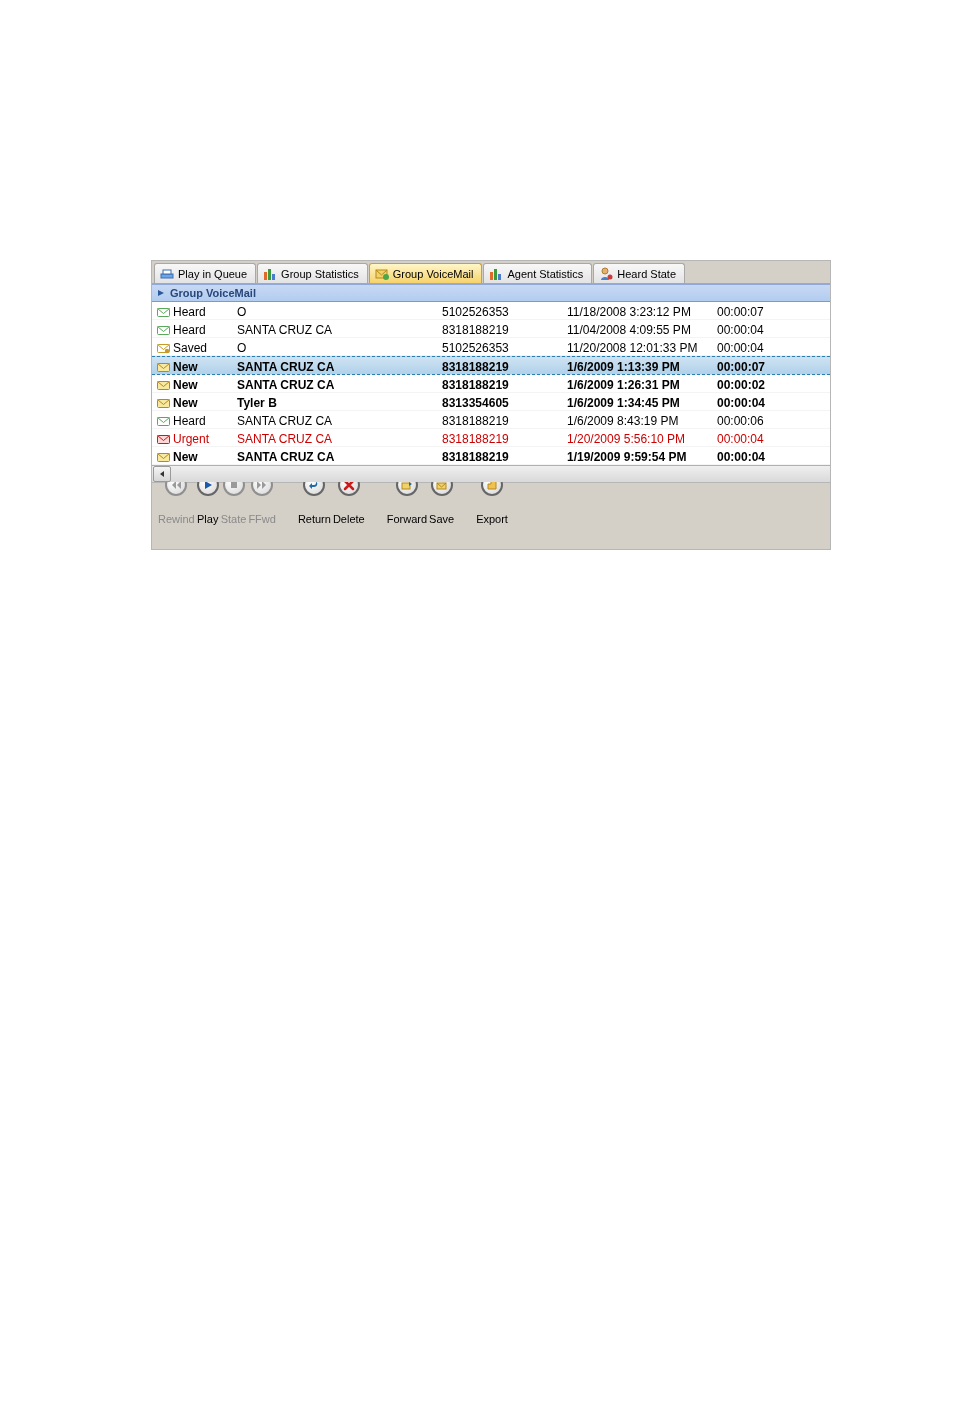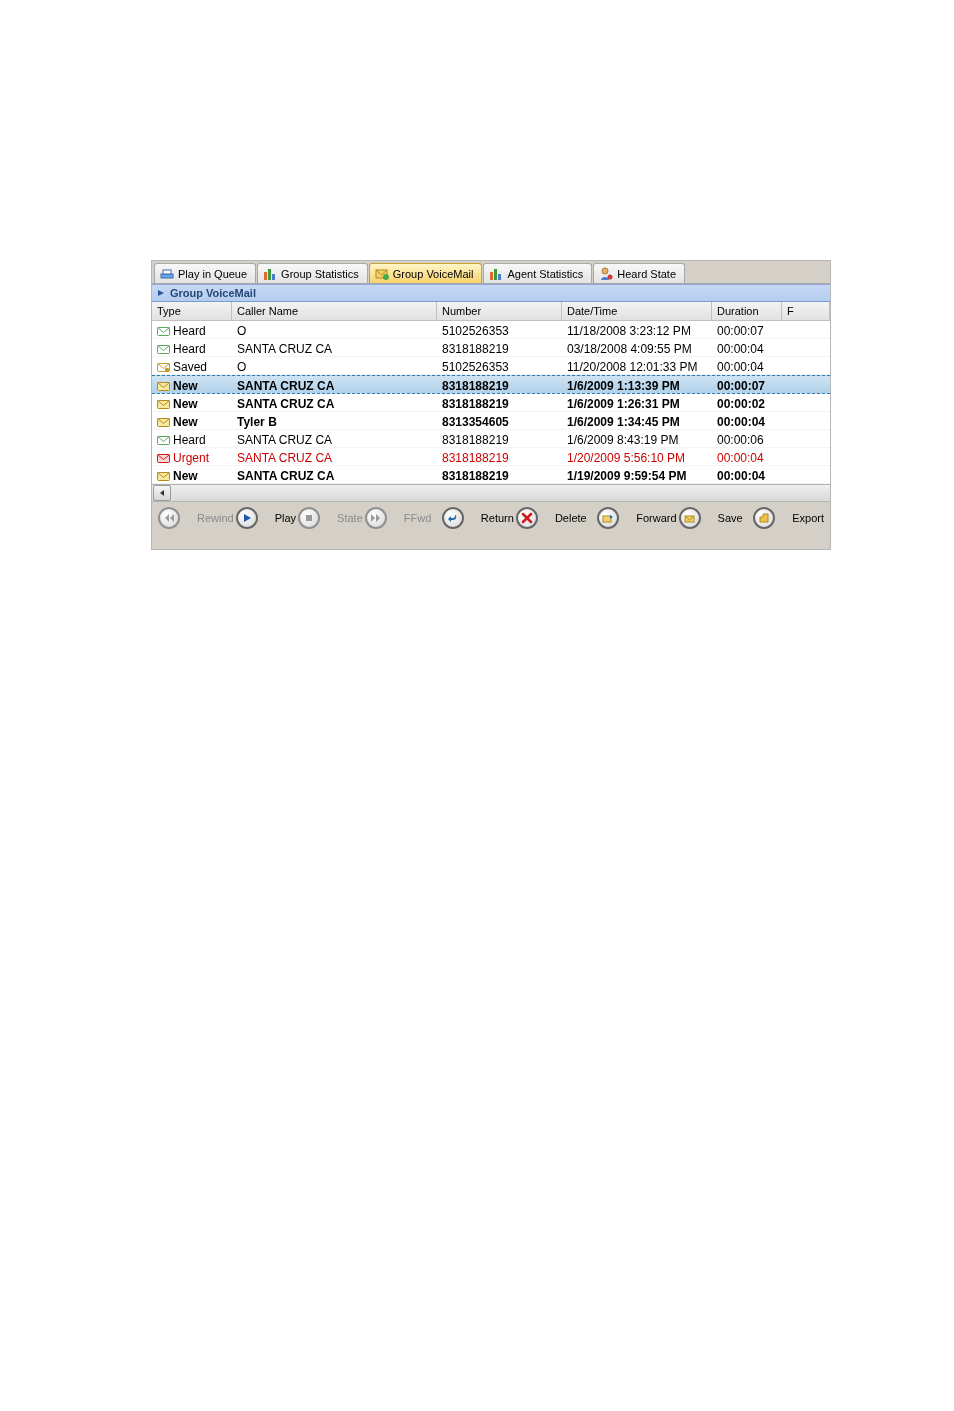--- a/index.html
+++ b/index.html
@@ -163,20 +163,21 @@
   }
   .group { display:flex; align-items:center; gap:2px; }
   .gap { width: 14px; }
   .tb-btn {
     display:flex;
     align-items:center;
     gap:17px;
     cursor:pointer;
     color:#000;
     font-size:11px;
+    flex-direction:column;
   }
   .tb-btn.disabled { color:#8a8a8a; cursor:default; }
   .tb-btn .circ {
     width: 22px; height: 22px;
     border-radius: 50%;
     border: 2px solid #8f8f8f;
     background: radial-gradient(circle at 35% 30%, #ffffff, #d6d6d6);
     display:flex;align-items:center;justify-content:center;
     box-sizing:border-box;
   }
@@ -244,40 +245,20 @@
   <div class="section-bar">
     <span class="chev">
       <svg viewBox="0 0 10 10">
             <path d="M2 2 L8 5 L2 8 Z" fill="#2a5a9a"></path>
           </svg>
     </span>
     <span>Group VoiceMail</span>
   </div>
 
   <div class="grid">
-    <div class="head-row">
-      <div class="head-cell c-type">
-            <span>Type</span>
-          </div>
-      <div class="head-cell c-caller">
-            <span>Caller Name</span>
-          </div>
-      <div class="head-cell c-number">
-            <span>Number</span>
-          </div>
-      <div class="head-cell c-date">
-            <span>Date/Time</span>
-          </div>
-      <div class="head-cell c-dur">
-            <span>Duration</span>
-          </div>
-      <div class="head-cell c-tail">
-            <span>F</span>
-          </div>
-    </div>
 
     <div id="rows">
           <div class="row">
             <div class="cell c-type">
               <span class="type-icon"><svg viewBox="0 0 13 11">
                   <rect x="0.5" y="1.5" width="12" height="8" rx="1" fill="#fff" stroke="#5aa85a"></rect>
                   <path d="M0.5 1.5 L6.5 6.5 L12.5 1.5" stroke="#5aa85a" fill="none"></path>
                 </svg></span>
               <span>Heard</span>
             </div>
@@ -303,21 +284,21 @@
                 </svg></span>
               <span>Heard</span>
             </div>
             <div class="cell c-caller">
               <span>SANTA CRUZ  CA</span>
             </div>
             <div class="cell c-number">
               <span>8318188219</span>
             </div>
             <div class="cell c-date">
-              <span>03/18/2008 4:09:55 PM</span>
+              <span>11/04/2008 4:09:55 PM</span>
             </div>
             <div class="cell c-dur">
               <span>00:00:04</span>
             </div>
             <div class="cell c-tail"></div>
           </div>
           <div class="row">
             <div class="cell c-type">
               <span class="type-icon"><svg viewBox="0 0 13 11">
                   <rect x="0.5" y="1.5" width="12" height="8" rx="1" fill="#fff" stroke="#c59a2a"></rect>

